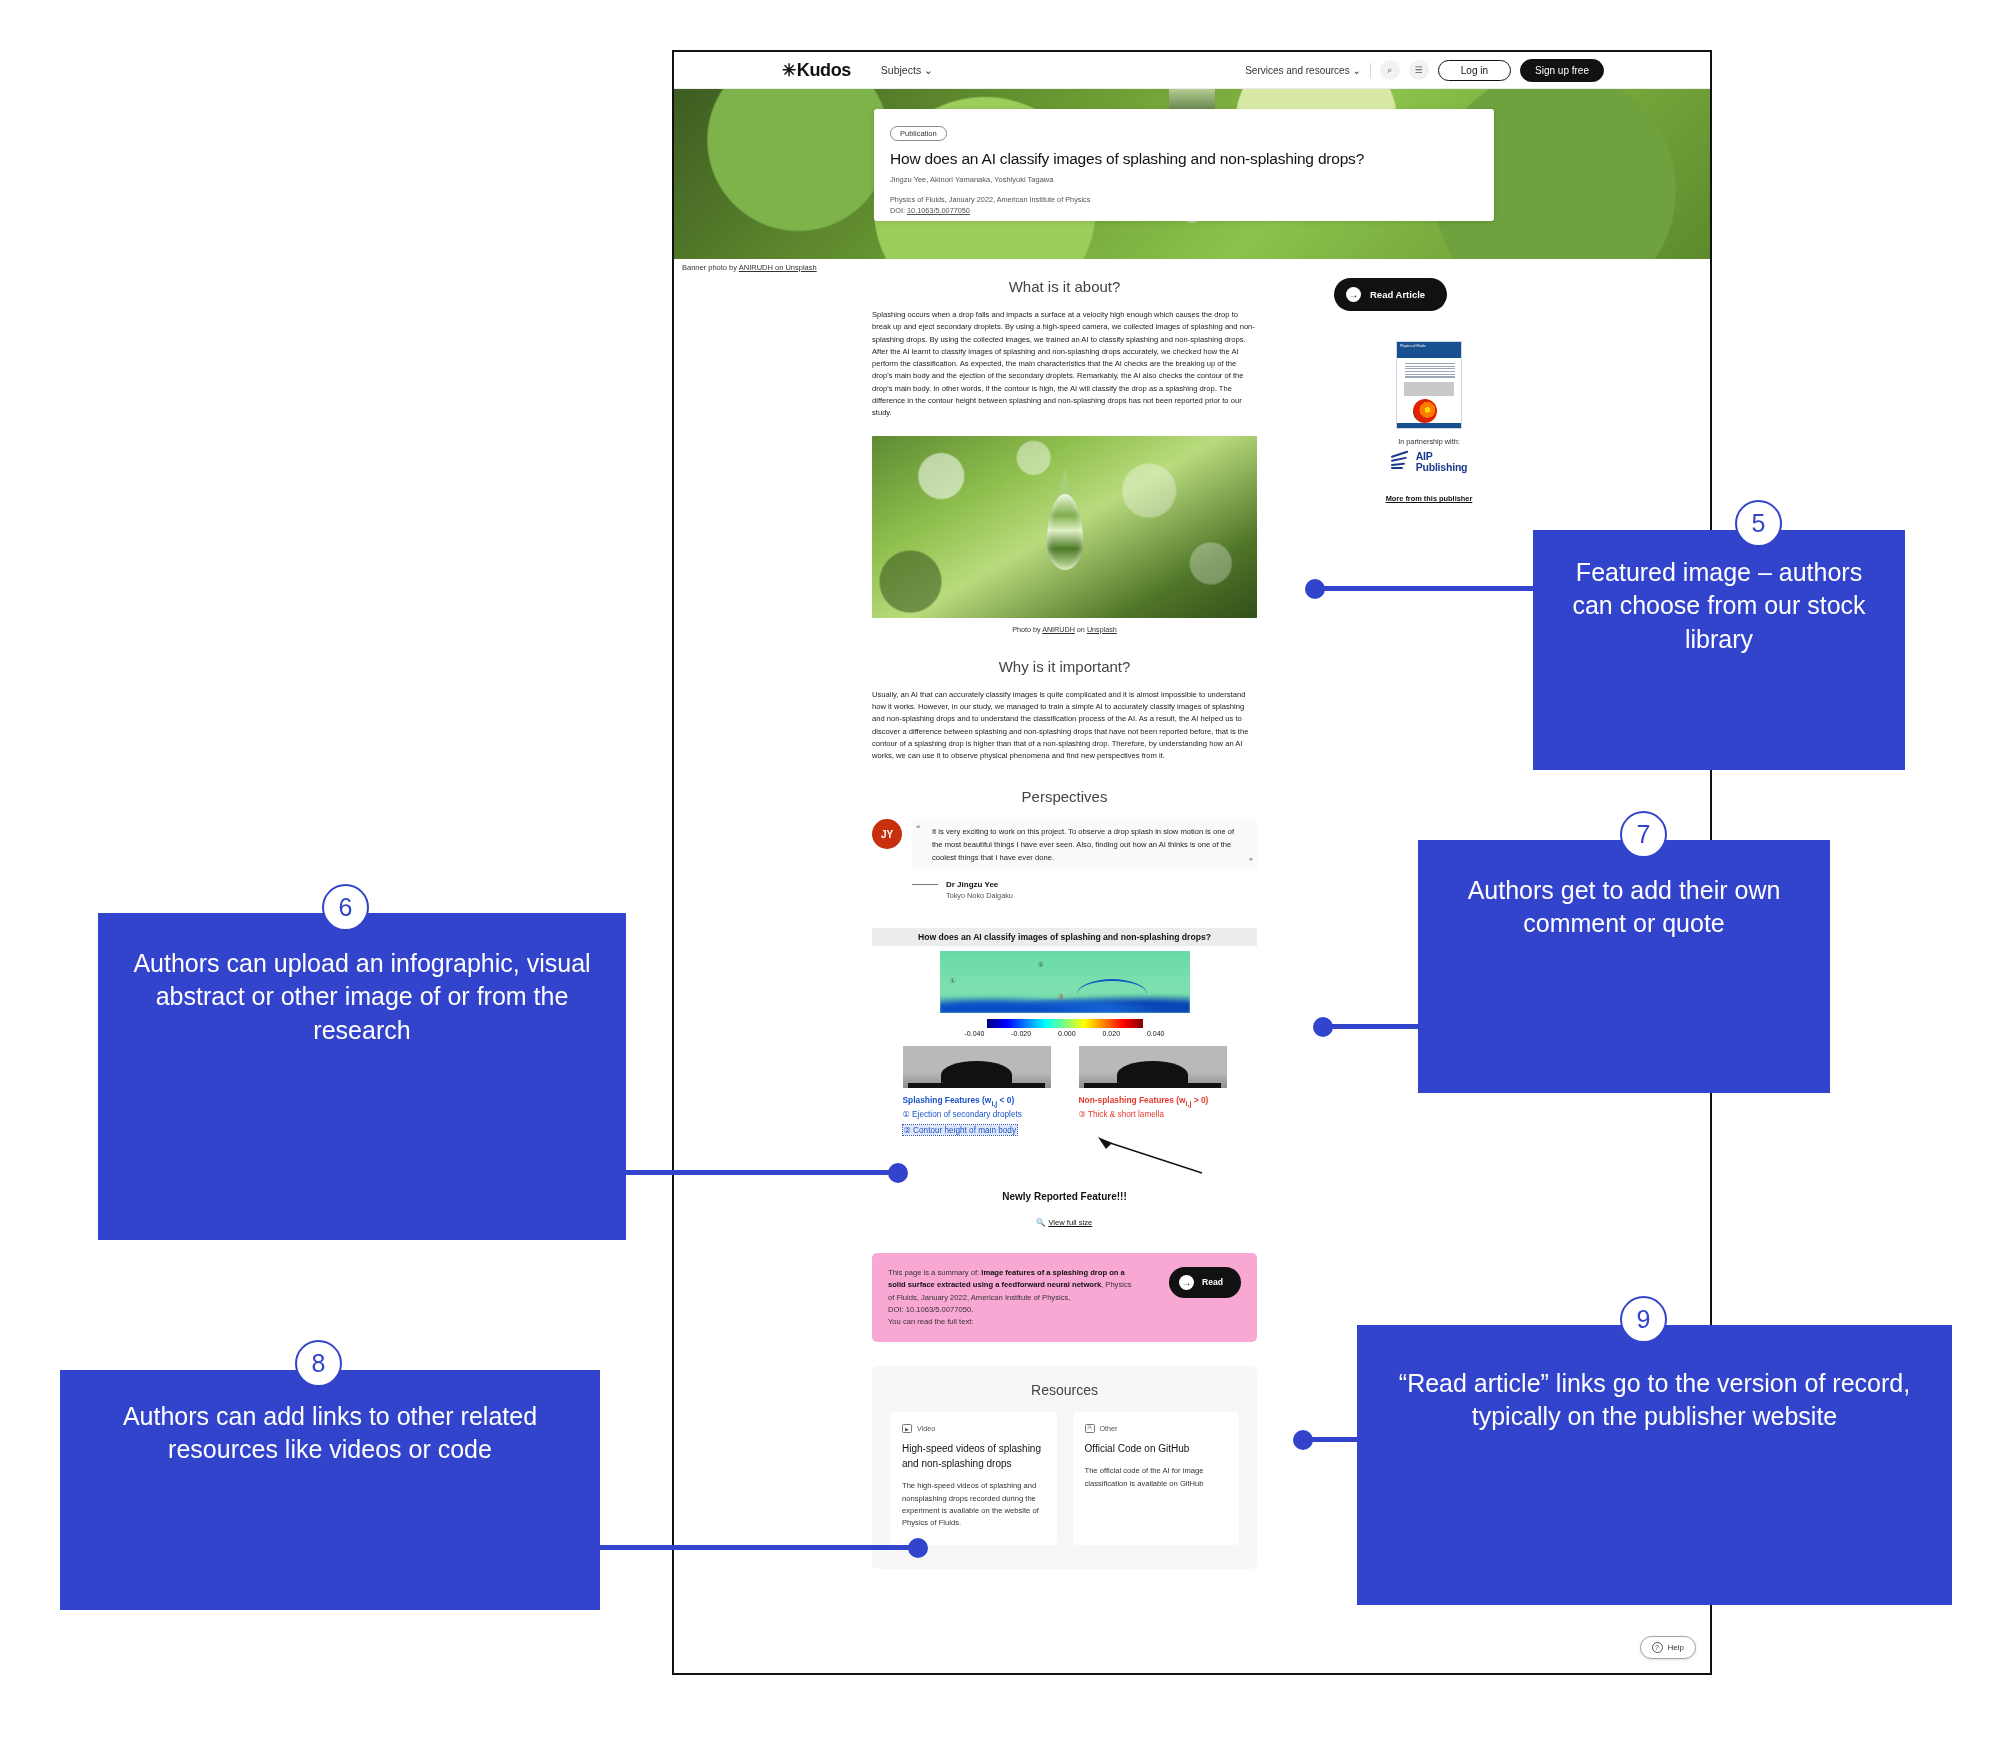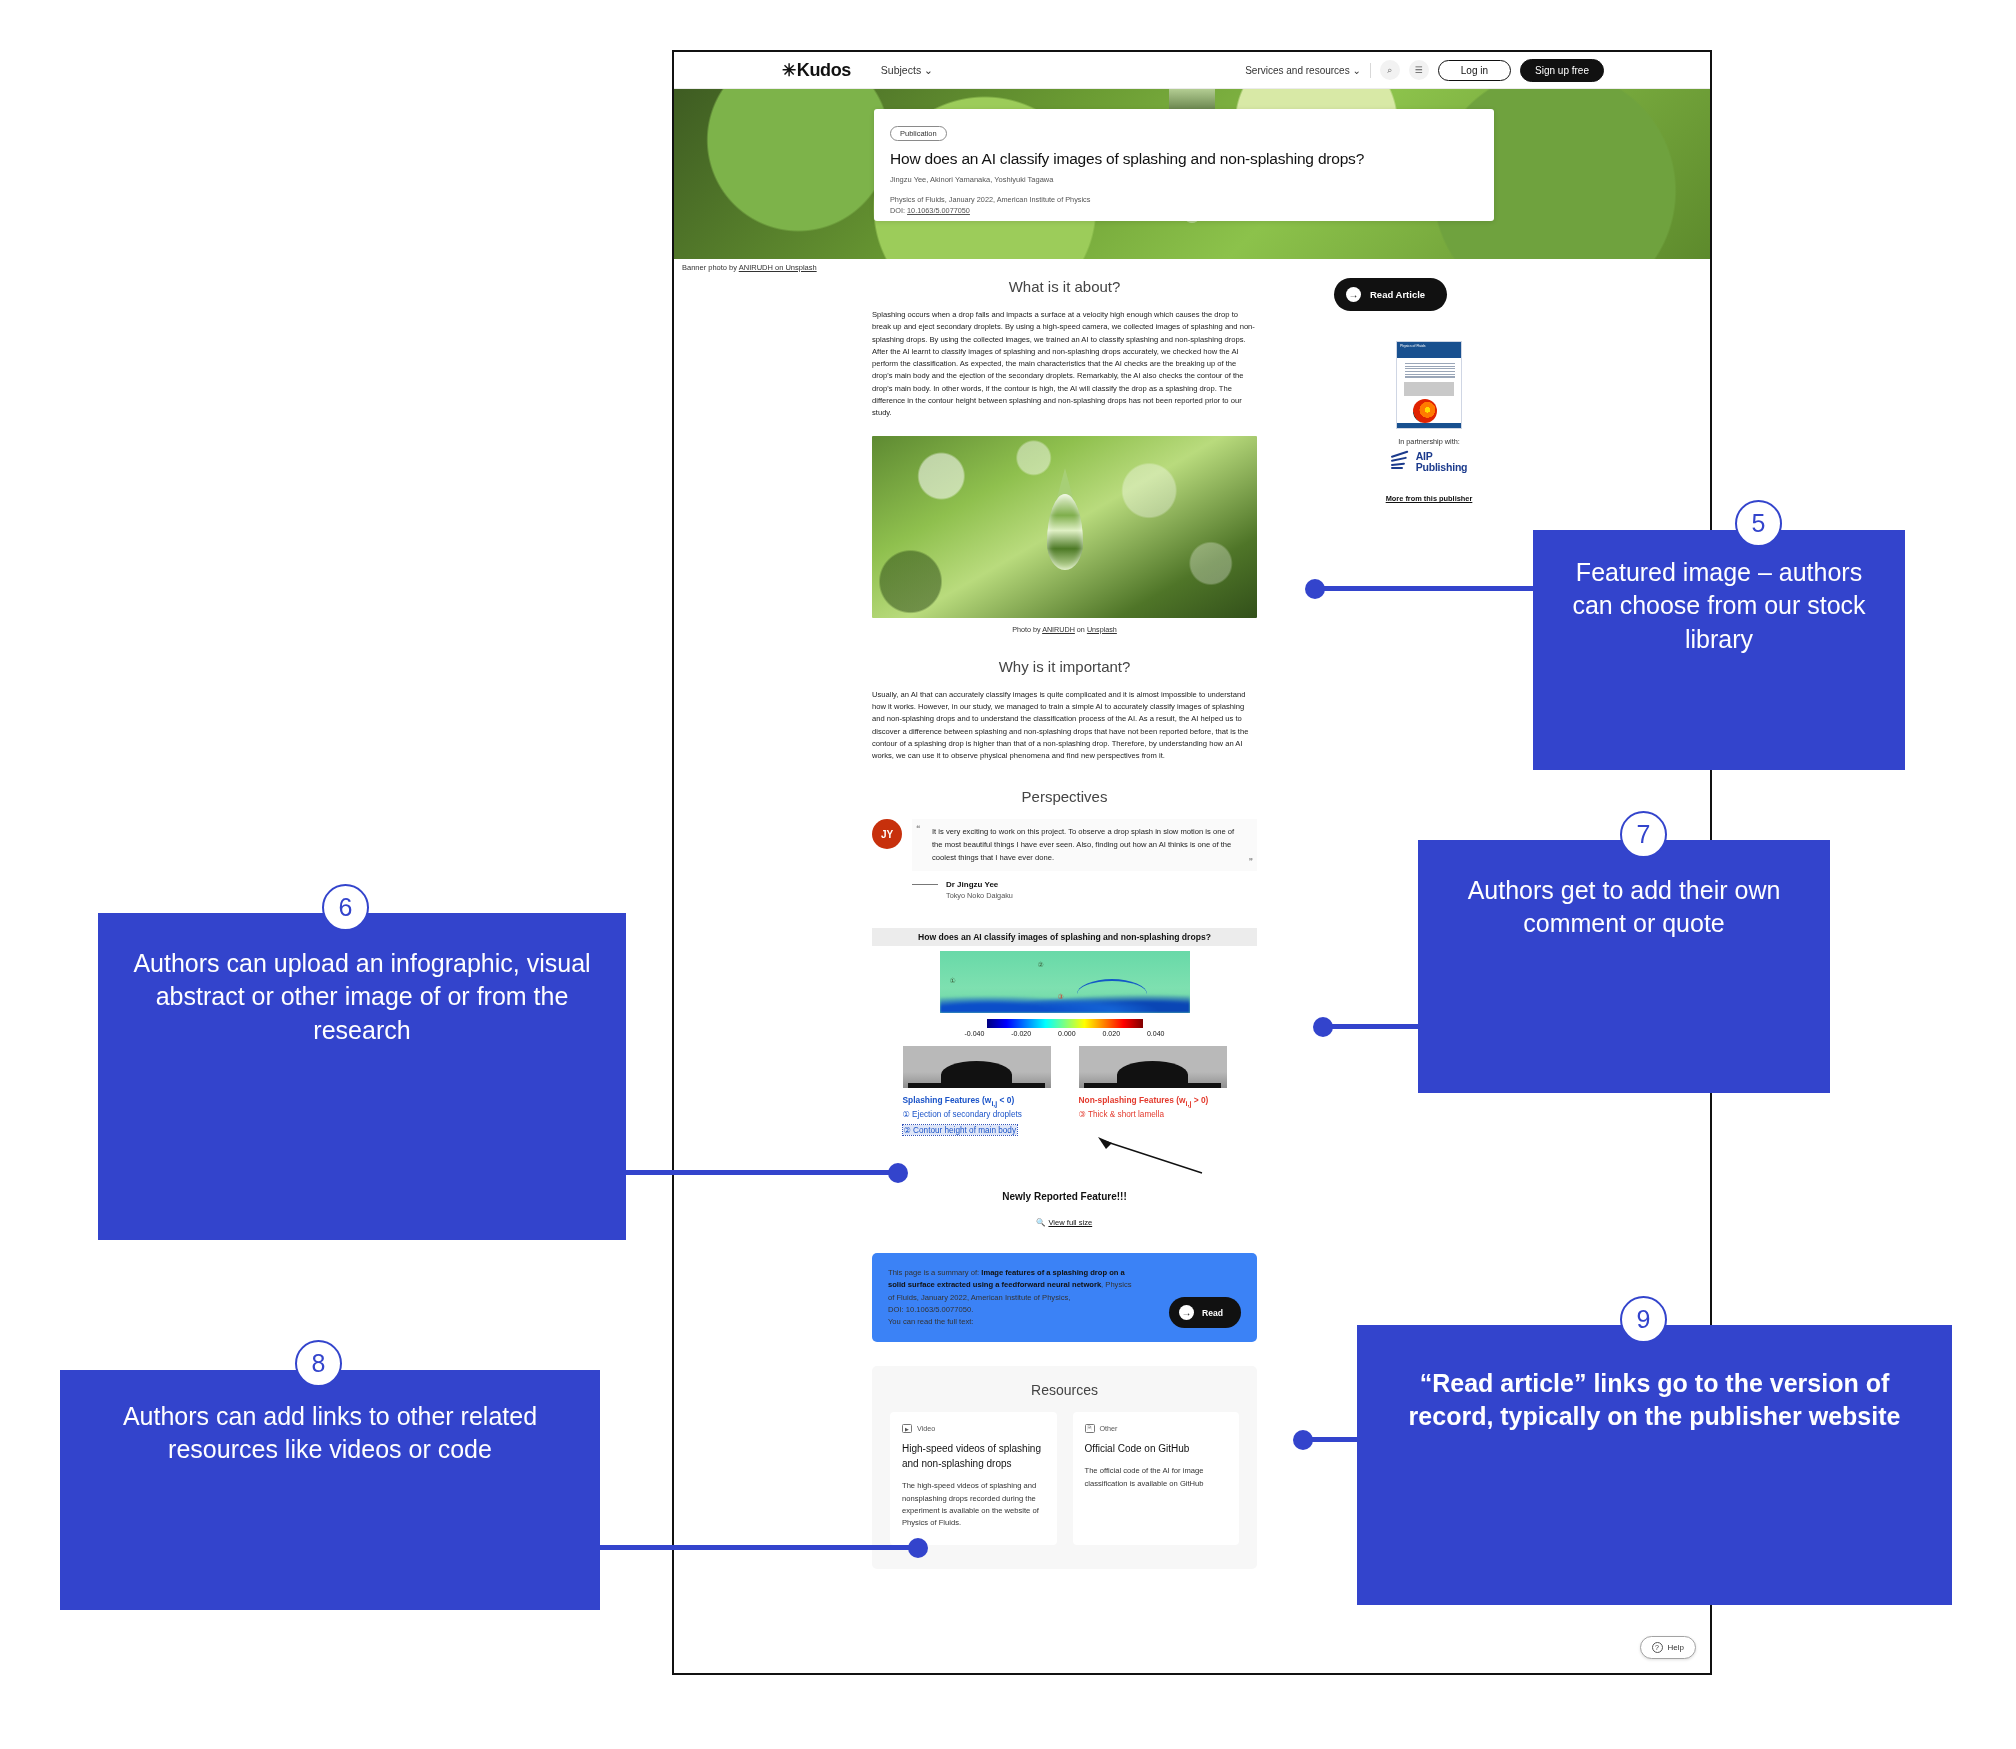--- a/index.html
+++ b/index.html
@@ -192,22 +192,22 @@
   .feat-li{ font-size:8.2px; margin-top:2px; }
   .feat-li.blue{ color:#1a53c8; } .feat-li.red{ color:#e33b2e; }
   .feat-li.sel{ background:#dfe6f7; outline:1px dotted #3355bb; display:inline-block; padding:0 1px;}
   .newly{ text-align:center; font-size:10px; font-weight:700; color:#111; margin-top:14px;}
   .viewfull{ text-align:center; font-size:7.6px; color:#111; margin-top:16px;}
   .viewfull u{ text-decoration:underline; }
   .arrow-ann{ position:absolute; }
 
   
   .summary-box{
-    margin-top:26px; background:#3b82f6; border-radius:5px; padding:14px 16px;
-    display:flex; align-items:flex-end; gap:30px;
+    margin-top:26px; background:#f9a8d4; border-radius:5px; padding:14px 16px;
+    display:flex; align-items:flex-start; gap:30px;
   }
   .summary-text{ flex:1; font-size:7.6px; line-height:1.62; color:#333;}
   .summary-text b{ color:#111; }
   .read-sm{
     display:inline-flex;align-items:center;gap:8px;background:#111;color:#fff;border-radius:18px;
     padding:8px 18px 8px 10px;font-size:8.6px;font-weight:600;flex:0 0 auto;
   }
 
   
   .resources{
@@ -456,15 +456,15 @@
 <div class="leader" style="left:600px;top:1545px;width:320px;"></div>
 <div class="leader-dot" style="left:908px;top:1538px;"></div>
 <div class="callout" style="left:60px;top:1370px;width:540px;height:240px;">
   <div class="ctext" style="padding:30px 26px;">Authors can add links to other related resources like videos or code</div>
 </div>
 <div class="badge" style="left:295px;top:1340px;">8</div>
 
 <div class="leader" style="left:1300px;top:1437px;width:60px;"></div>
 <div class="leader-dot" style="left:1293px;top:1430px;"></div>
 <div class="callout" style="left:1357px;top:1325px;width:595px;height:280px;">
-  <div class="ctext" style="padding:42px 30px;font-weight:bold;">“Read article” links go to the version of record, typically on the publisher website</div>
+  <div class="ctext" style="padding:42px 30px;">“Read article” links go to the version of record, typically on the publisher website</div>
 </div>
 <div class="badge" style="left:1620px;top:1296px;">9</div>
 
 </body></html>

